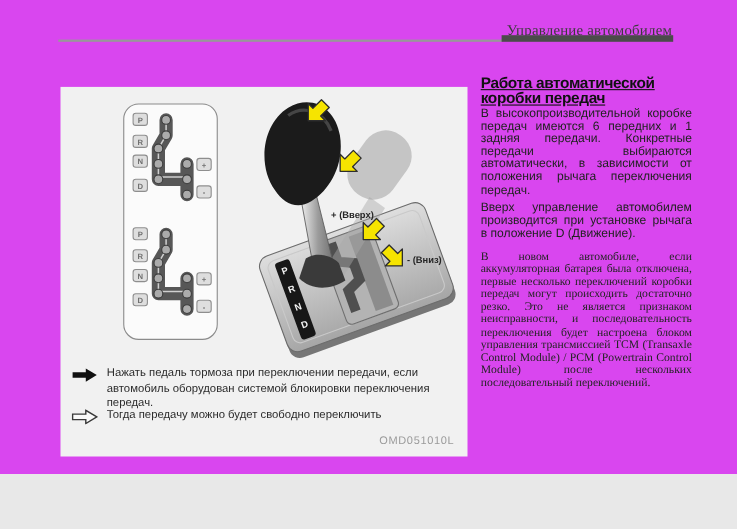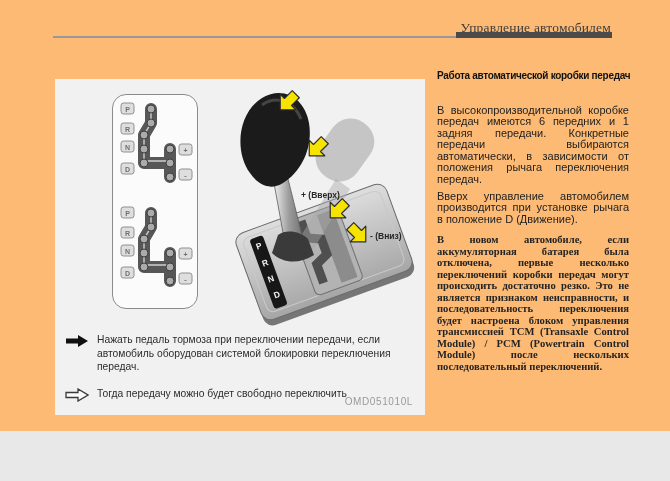--- a/index.html
+++ b/index.html
@@ -1,18 +1,18 @@
 <!DOCTYPE html>
 <html><head>
 <meta charset="utf-8">
 <style>
   * { margin:0; padding:0; box-sizing:border-box; }
   html,body { background:#e8e8e8; }
   .page {
-    position:relative; width:670px; height:431px; background:#fdba74;
+    position:relative; width:670px; height:431px; background:#d946ef;
     font-family:"Liberation Sans", sans-serif; color:#1e1e1e; overflow:hidden;
     margin:0 auto;
   }
   
   .header-title {
     position:absolute; top:20px; right:59px;
     font-family:"Liberation Serif", serif; font-size:13.5px; color:#3c3c3c;
     letter-spacing:0.2px;
   }
   .rule-thin  { position:absolute; top:36px; left:53px;  width:404px; height:2px; background:#989898; }
@@ -28,42 +28,42 @@
   .figure-panel { position:absolute; left:55px; top:79px; width:370px; height:336px; background:#f1f1f1; }
   .gate-panel {
     position:absolute; left:57px; top:15px; width:86px; height:215px;
     background:#fbfbfb; border:1.6px solid #8b8b8b; border-radius:14px;
   }
   .gate-panel svg { position:absolute; left:0; top:0; }
   .lever-art { position:absolute; left:169px; top:8px; width:202px; height:240px; }
 
   .note-row { position:absolute; left:10px; width:352px; display:flex; gap:8px; align-items:flex-start; }
   .note-row.first  { top:254px; }
-  .note-row.second { top:292px;margin-top:16px; }
+  .note-row.second { top:292px; }
   .note-icon { flex:0 0 24px; margin-top:1px; }
   .note-text { font-size:10.3px; line-height:13.5px; color:#2c2c2c; width:320px; }
 
   .figure-code {
     position:absolute; right:12px; bottom:8px; font-size:10px; color:#9a9a9a; letter-spacing:0.6px;
   }
 
   
   .article { position:absolute; left:437px; top:69px; width:192px; }
   .article h2 {
-    font-size:10px; font-weight:bold; line-height:13.5px; color:#111;
-    letter-spacing:-0.3px; width:200px; margin-bottom:22px;
+    font-size:14px; font-weight:bold; line-height:13.5px; color:#111;
+    letter-spacing:-0.3px; width:200px; margin-bottom:2px;text-decoration:underline;
   }
   .article p.body {
     font-size:11px; line-height:11.6px; text-align:justify; color:#222; margin-bottom:5px;
   }
   .notice { margin-top:9px; }
   .notice-title { font-size:12.5px; font-weight:bold; color:#0f0f0f; margin-bottom:4px; letter-spacing:-0.2px; }
   .notice-title .star { font-size:12px; margin-right:3px; }
   .notice-body {
-    font-family:"Liberation Serif", serif; font-weight:bold;
+    font-family:"Liberation Serif", serif; font-weight:normal;
     font-size:10.6px; line-height:11.5px; text-align:justify; color:#242424;
   }
 
   
   .footer-rule { position:absolute; left:0; top:434px; width:670px; border-top:1.6px dotted #818181; }
   .page-num-divider { position:absolute; left:617px; top:435px; height:46px; border-left:1.6px dotted #818181; }
   .page-num-chapter, .page-num-page {
     position:absolute; top:438px; font-size:11.5px; font-weight:bold; color:#333;
   }
   .page-num-chapter { left:604px; }

